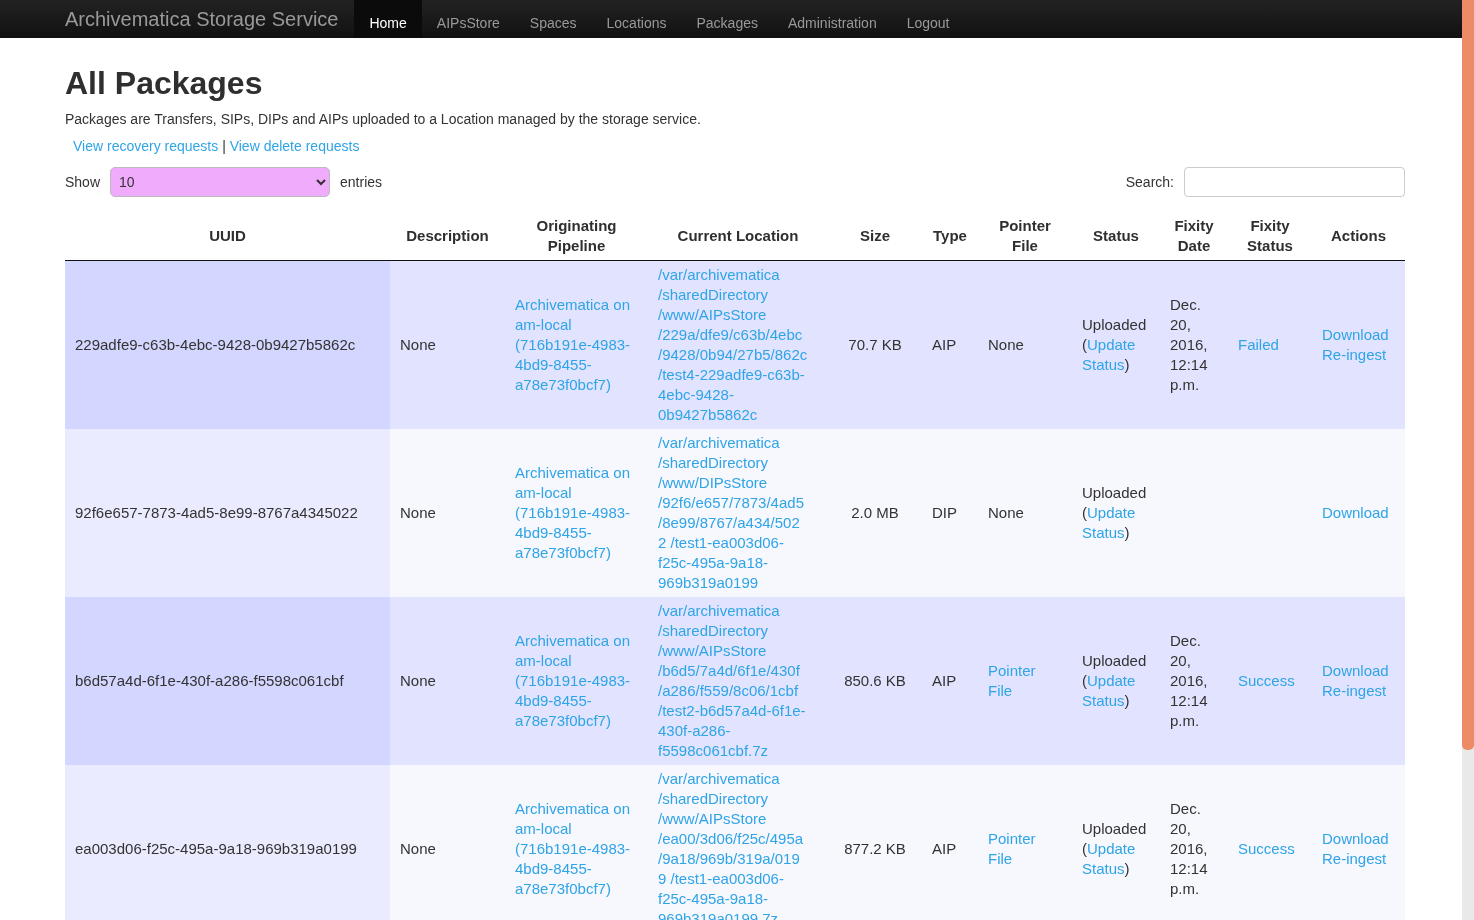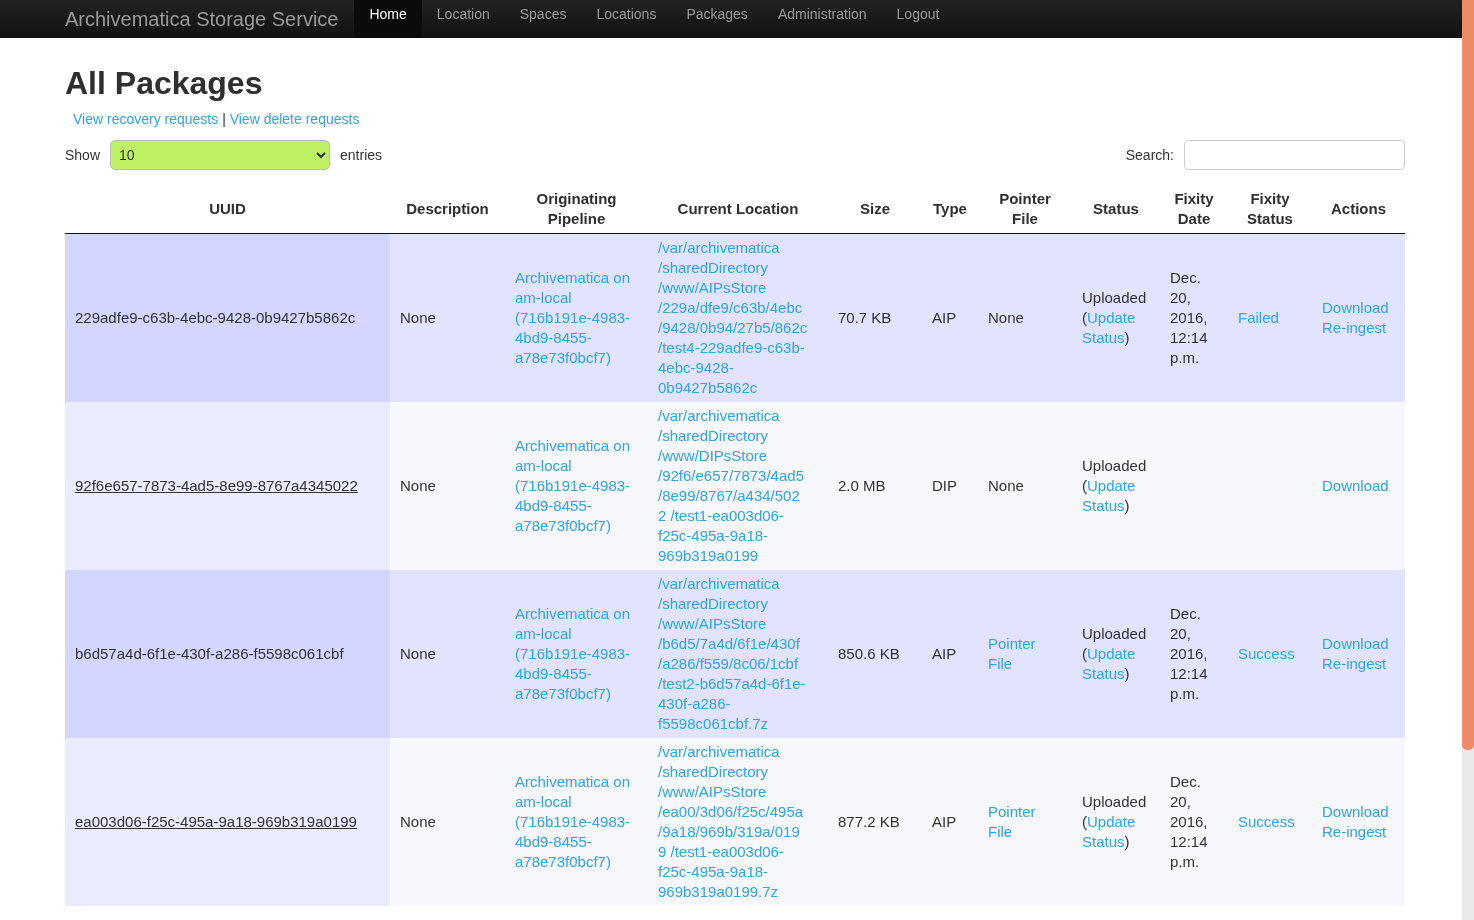--- a/index.html
+++ b/index.html
@@ -19,55 +19,55 @@
 
   
   .navbar {
     height:38px; width:100%;
     background:linear-gradient(to bottom, var(--navbar-top), var(--navbar-bottom));
   }
   .nav-inner { width:1340px; margin:0 69px 0 65px; display:flex; align-items:stretch; height:38px; }
   .brand { font-size:20px; color:var(--navbar-link); line-height:38px; margin-right:16px; white-space:nowrap; }
   .nav-menu { list-style:none; margin:0; padding:0; display:flex; align-items:stretch; }
   .nav-menu li {
-    font-size:14px; color:var(--navbar-link); line-height:18px; padding:5px 15px;
+    font-size:14px; color:var(--navbar-link); line-height:18px; padding:14px 15px;
     cursor:pointer; white-space:nowrap;
   }
   .nav-menu li.active { color:var(--navbar-active-text); background:var(--navbar-active-bg); }
 
   
   .container { width:1340px; margin:0 69px 0 65px; }
   h1 { font-size:32px; line-height:36px; font-weight:bold; color:#2f2f2f; margin:27px 0 10px; }
   .intro { font-size:14px; margin:0 0 11px; }
   .req-links { font-size:14px; margin:0 8px 13px; }
   .req-links .sep { color:var(--text); }
 
   .controls { display:flex; justify-content:space-between; align-items:center; font-size:14px; margin:0 0 15px; }
   .show-entries, .search-box { display:flex; align-items:center; gap:10px; }
   select.page-size {
     width:220px; height:30px; font-size:14px; font-family:"Liberation Sans",sans-serif;
-    border:1px solid #bbb; border-radius:5px; background:#bef264; color:var(--text); padding:2px 4px;
+    border:1px solid #bbb; border-radius:5px; background:#f0abfc; color:var(--text); padding:2px 4px;
   }
   input.search-input {
     width:221px; height:30px; border:1px solid #ccc; border-radius:4px; padding:4px 8px;
     font-size:14px; font-family:"Liberation Sans",sans-serif; outline:none;
   }
 
   
   table.packages { width:1340px; border-collapse:collapse; table-layout:fixed; font-size:15px; line-height:20px; }
   thead th {
     font-weight:bold; text-align:center; vertical-align:middle; padding:4px 10px;
     border-bottom:1px solid #111; cursor:pointer; color:#2f2f2f;
   }
   tbody td { padding:4px 10px; vertical-align:middle; text-align:left; word-wrap:break-word; }
-  tbody td.center { }
+  tbody td.center { text-align:center; }
   tr.odd  { background:var(--row-odd); }
   tr.even { background:var(--row-even); }
   tr.odd  td.sorting_1 { background:var(--row-odd-sorted); }
-  tr.even td.sorting_1 { background:var(--row-even-sorted);text-decoration:underline; }
+  tr.even td.sorting_1 { background:var(--row-even-sorted); }
   .col-0{width:325px}.col-1{width:115px}.col-2{width:143px}.col-3{width:180px}
   .col-4{width:94px}.col-5{width:56px}.col-6{width:94px}.col-7{width:88px}
   .col-8{width:68px}.col-9{width:84px}.col-10{width:93px}
   a.location-link { display:inline-block; max-width:150px; }
   a.pipeline-link { display:inline-block; max-width:123px; }
   a.action { display:block; }
 
   
   .scrollbar {
     position:fixed; top:0; right:0; width:12px; height:920px;
@@ -79,32 +79,33 @@
   }
 </style>
 </head>
 <body>
 
 <nav class="navbar">
   <div class="nav-inner">
     <span class="brand">Archivematica Storage Service</span>
     <ul class="nav-menu">
         <li class="active">Home</li>
-        <li>Location</li>
+        <li>AIPsStore</li>
         <li>Spaces</li>
         <li>Locations</li>
         <li>Packages</li>
         <li>Administration</li>
         <li>Logout</li>
       </ul>
   </div>
 </nav>
 
 <div class="container">
   <h1>All Packages</h1>
+  <p class="intro">Packages are Transfers, SIPs, DIPs and AIPs uploaded to a Location managed by the storage service.</p>
   <p class="req-links">
     <a href="#">View recovery requests</a>
     <span class="sep">|</span>
     <a href="#">View delete requests</a>
   </p>
 
   <div class="controls">
     <div class="show-entries">
       <span>Show</span>
       <select class="page-size"><option>10</option></select>

